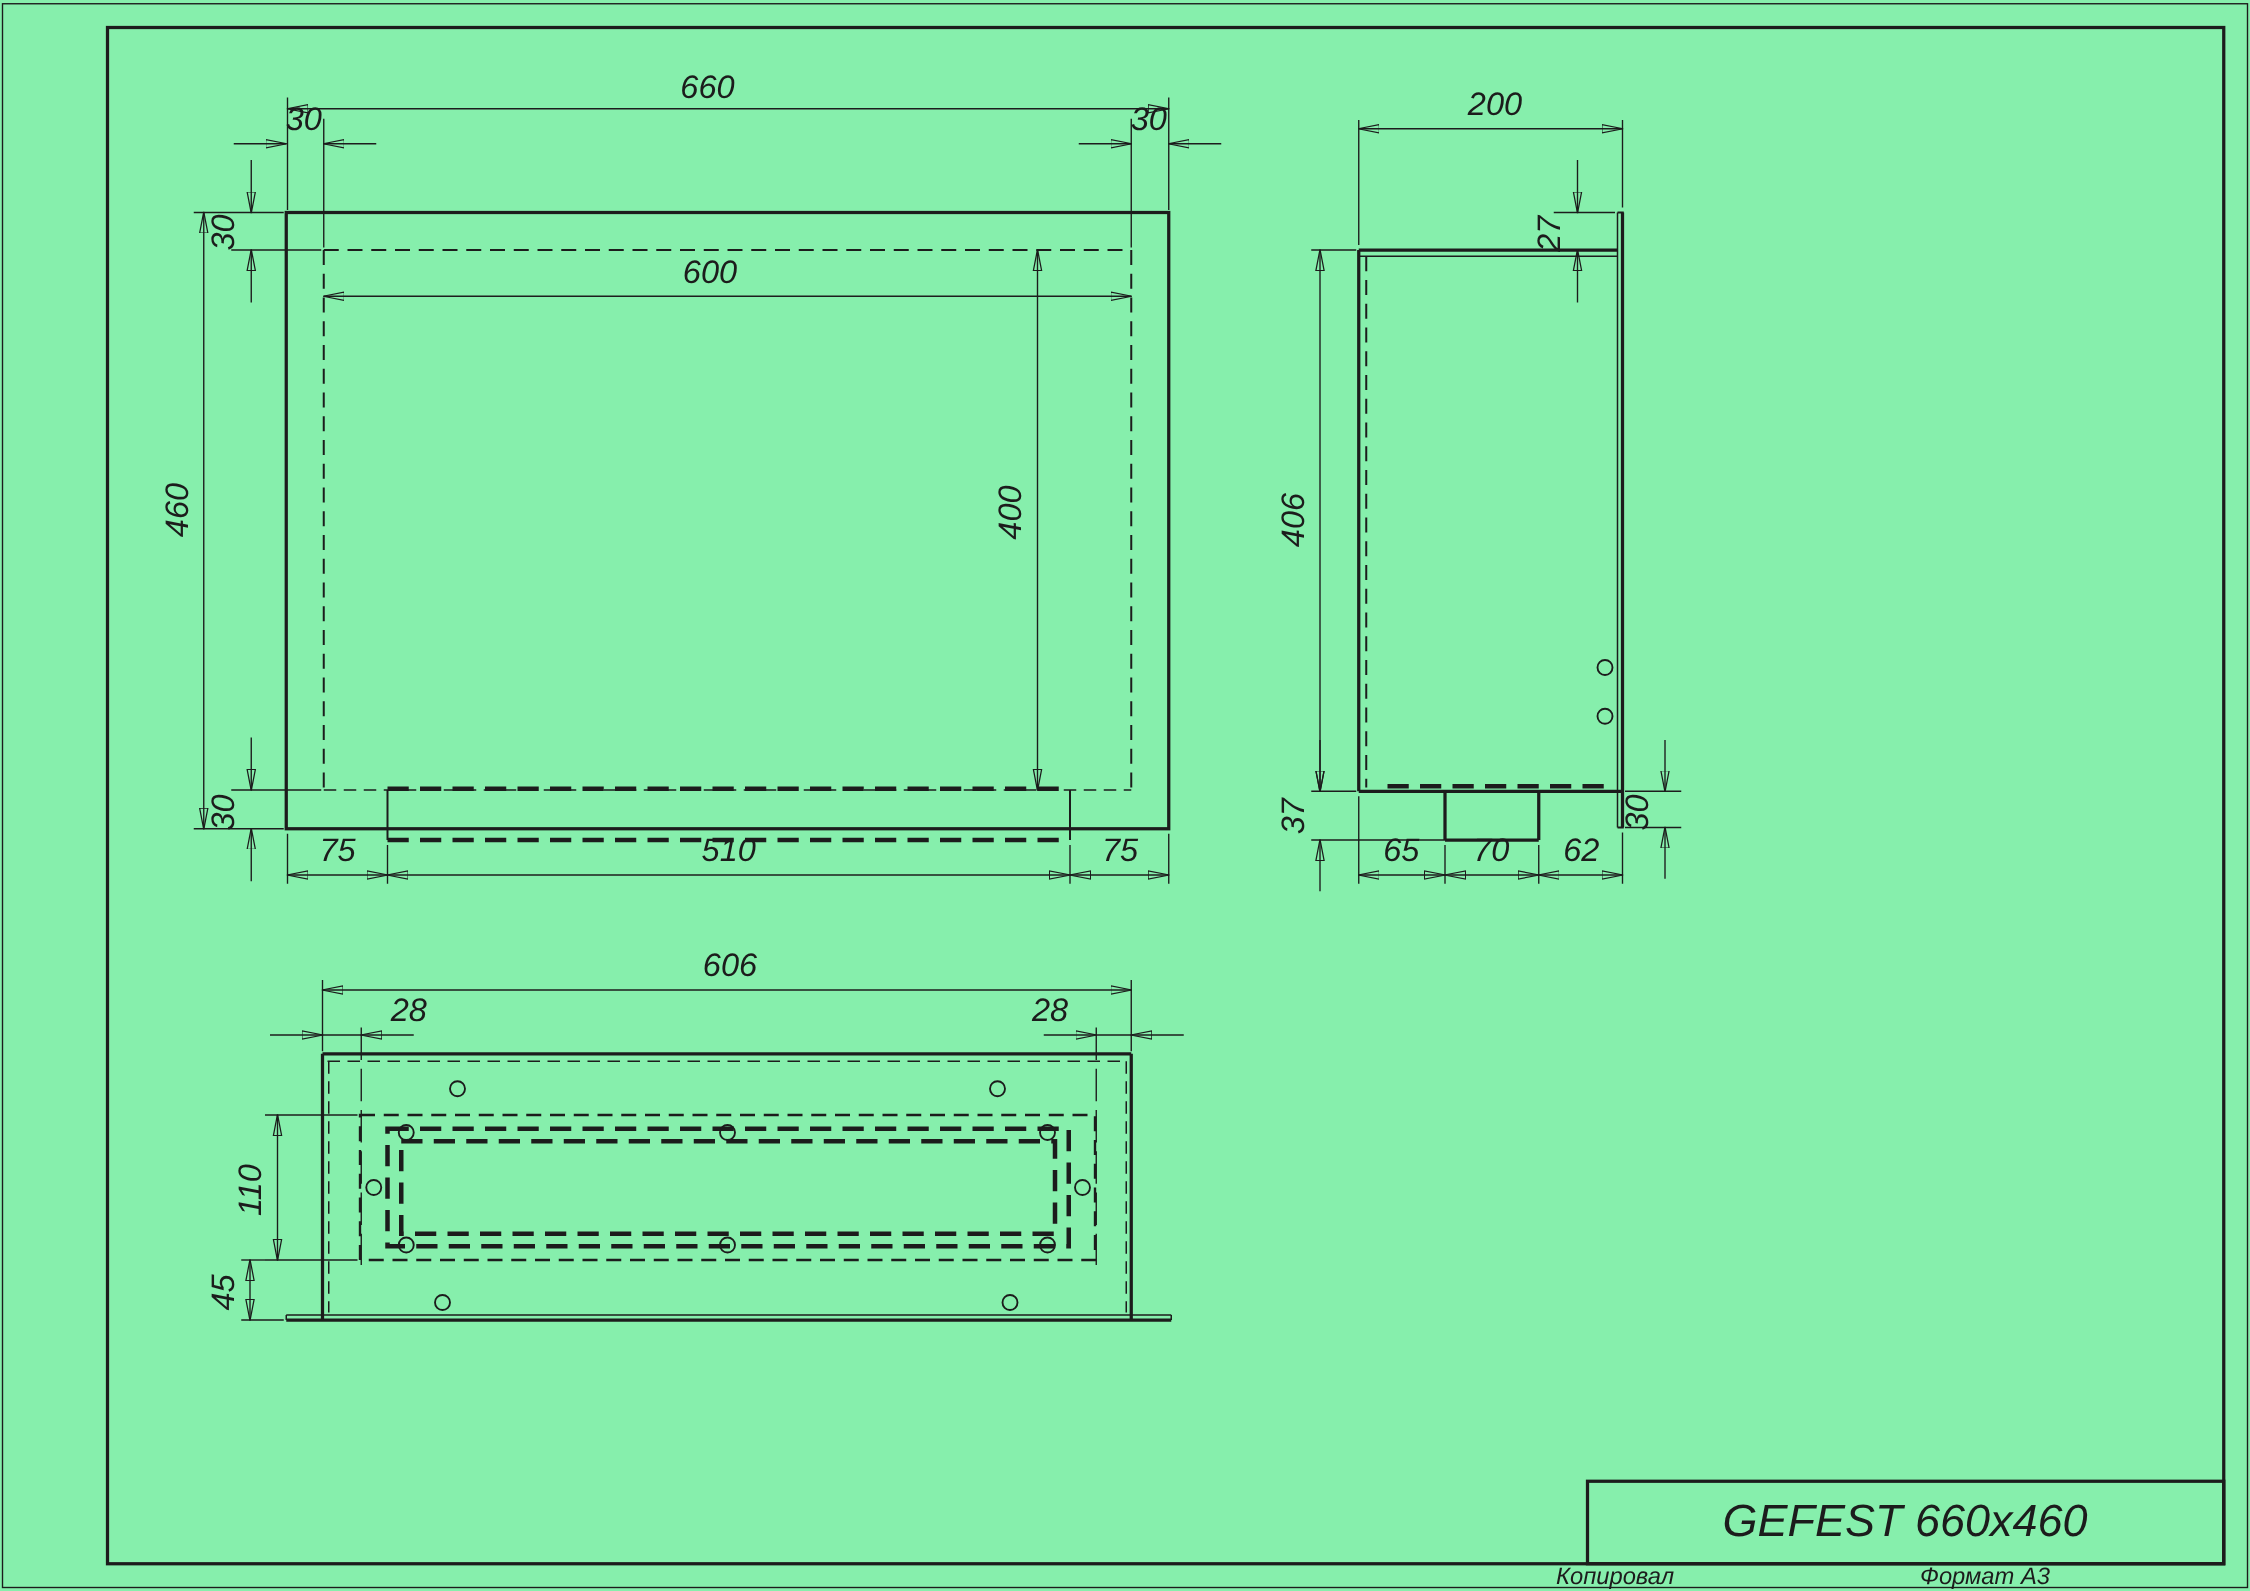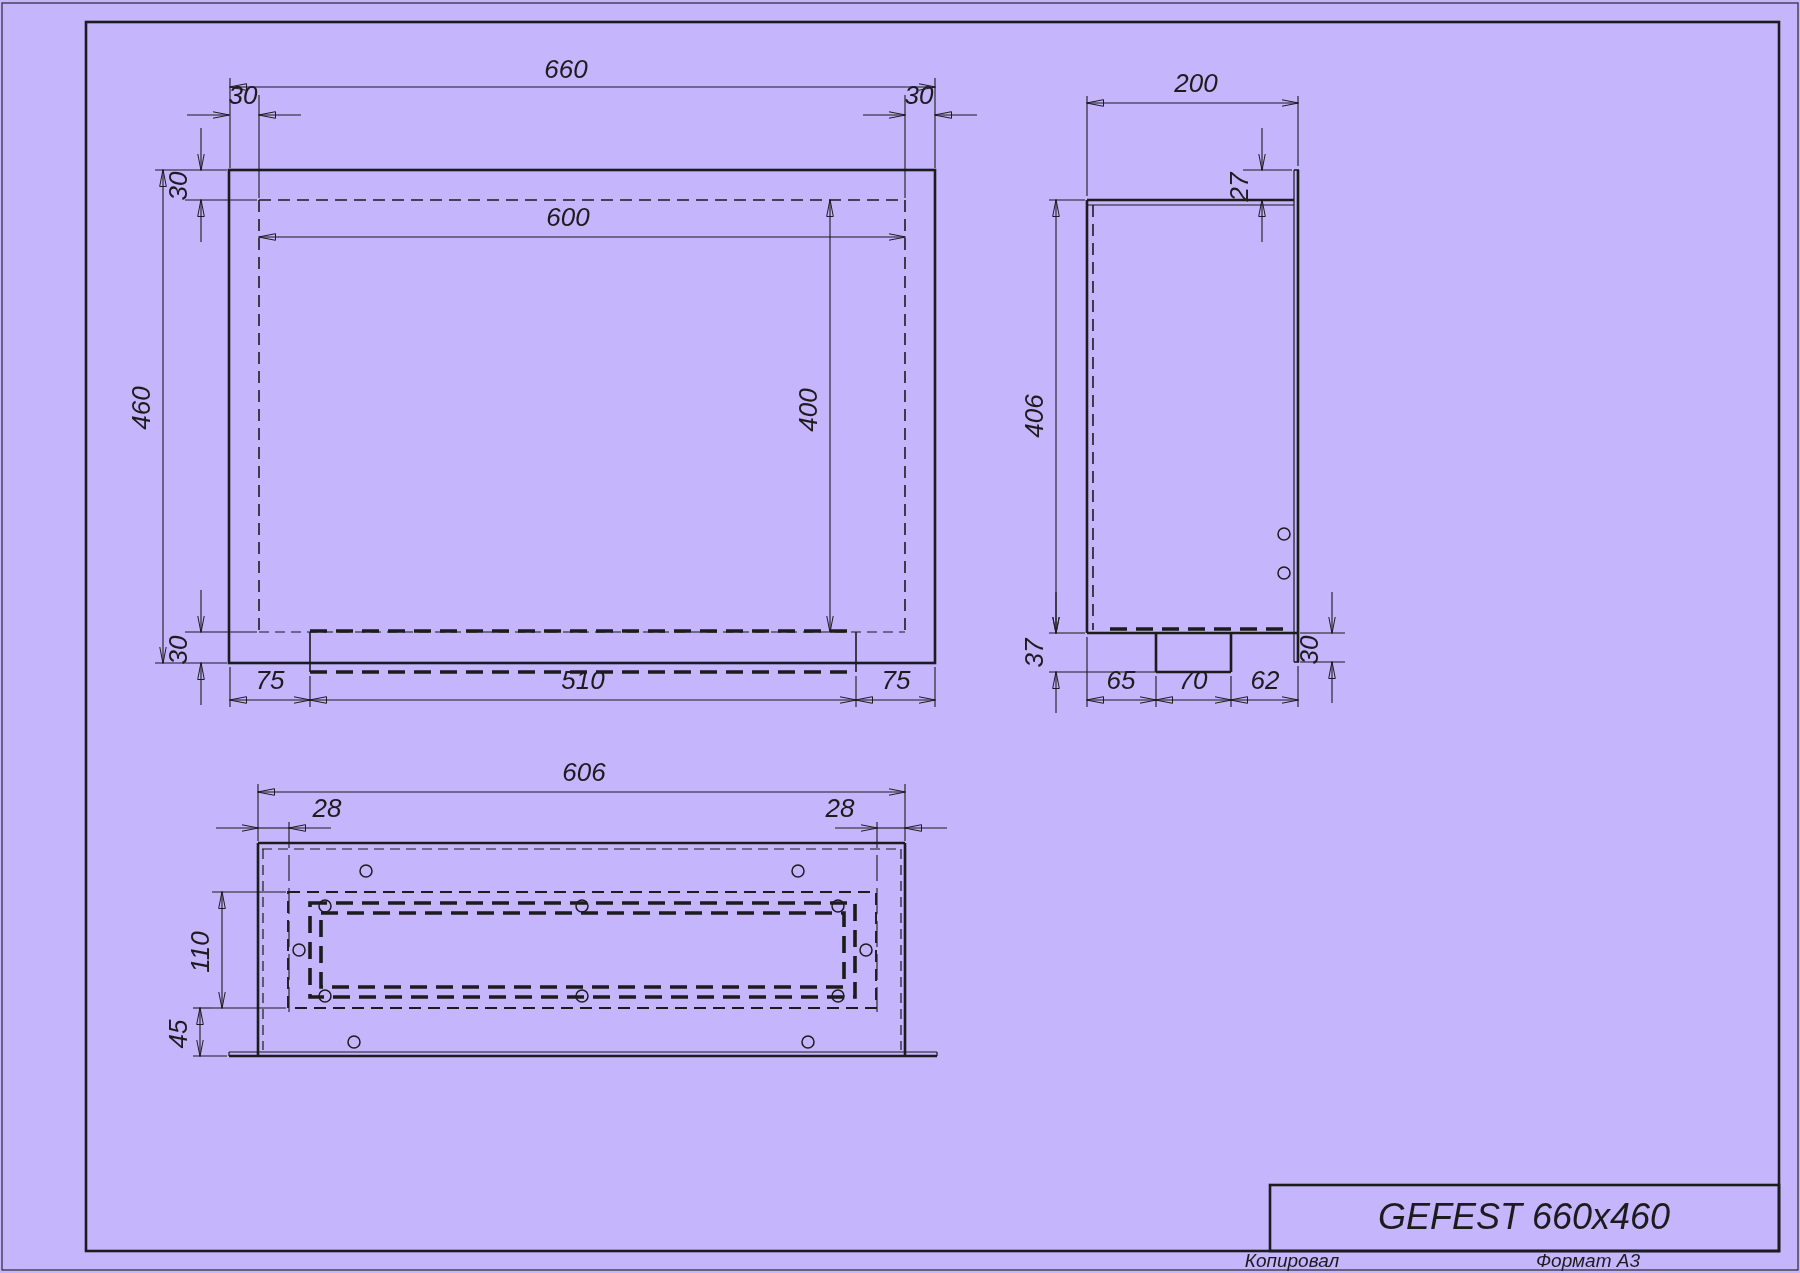--- a/index.html
+++ b/index.html
@@ -1,16 +1,16 @@
 <!DOCTYPE html>
 <html><head>
 <meta charset="utf-8">
 <style>
   html,body{margin:0;padding:0;background:#e8e8e8;}
-  .sheet{width:1800px;height:1273px;background:#c4b5fd;position:relative;margin:0 auto;
+  .sheet{width:1800px;height:1273px;background:#86efac;position:relative;margin:0 auto;
          font-family:"Liberation Sans",sans-serif;}
   svg{display:block;}
   svg line, svg rect, svg circle, svg path{stroke:#1c1c1c;fill:none;}
   .s25{stroke-width:2.6;}
   .s15{stroke-width:1.6;}
   .s12{stroke-width:1.2;}
   .dim{stroke-width:1.1;}
   .ext{stroke-width:1.1;}
   .hid{stroke-width:1.6;stroke-dasharray:12 7;}
   .thd{stroke-width:1.2;stroke-dasharray:10 6;}

